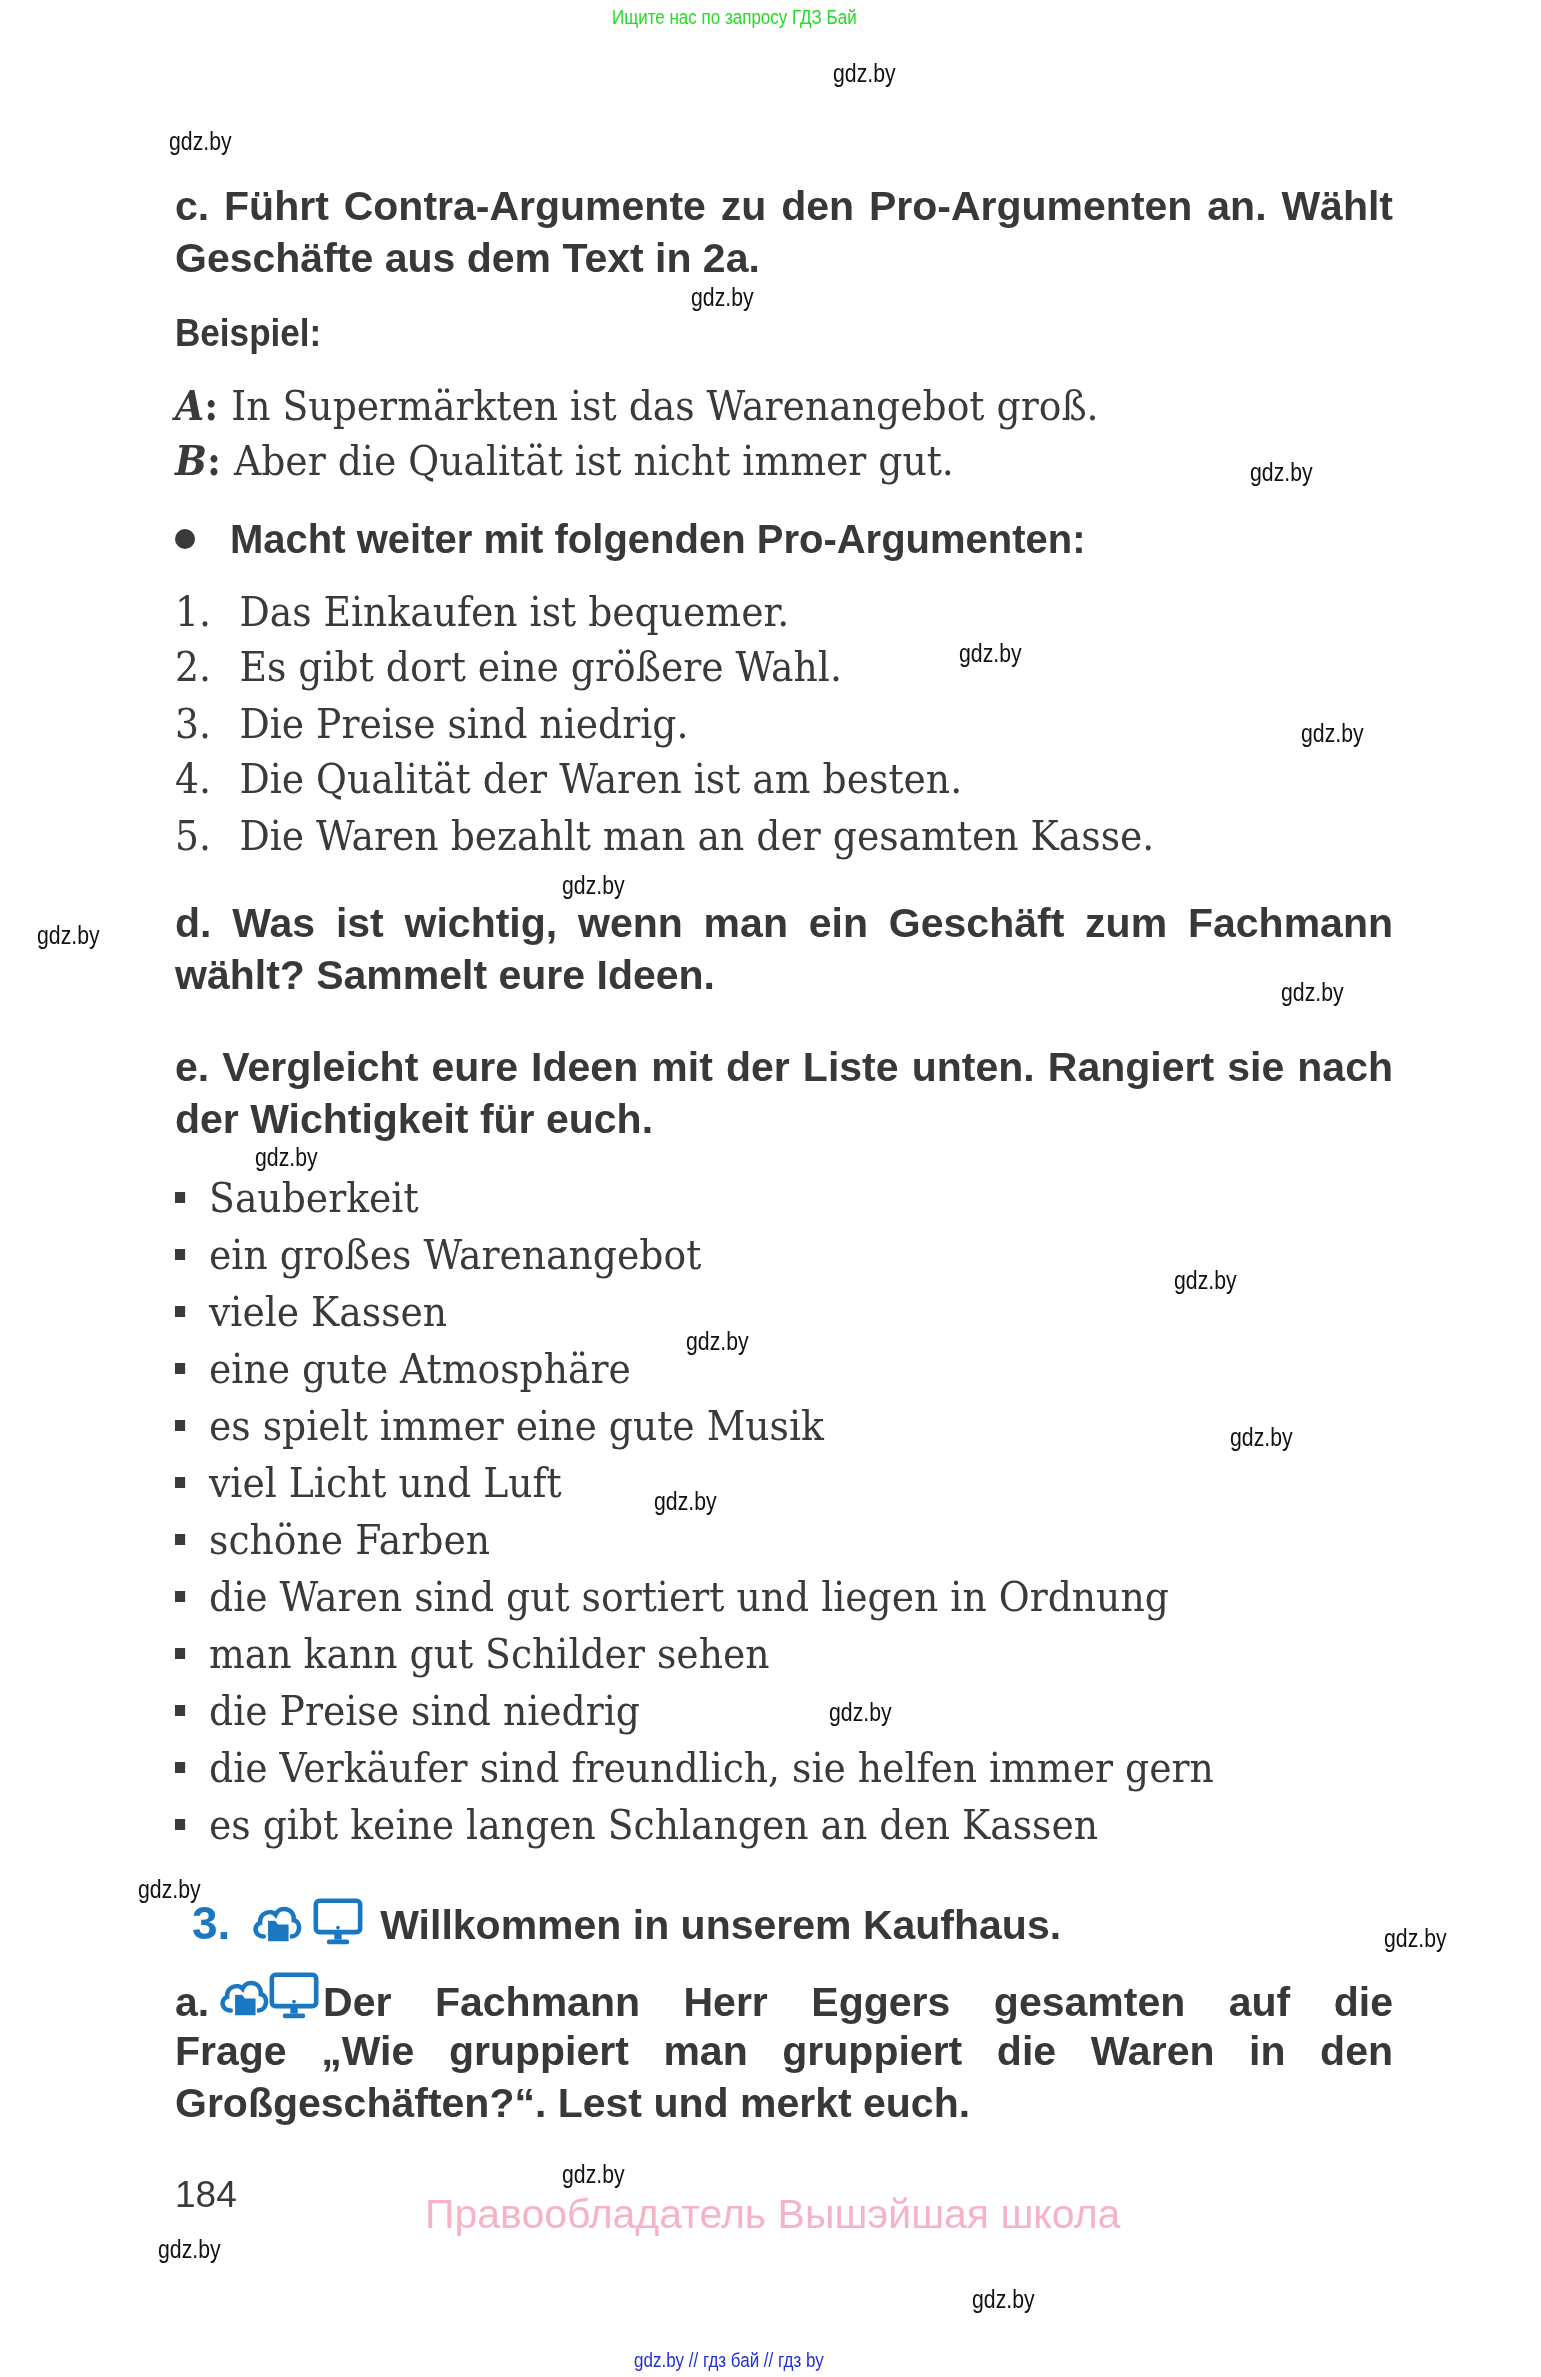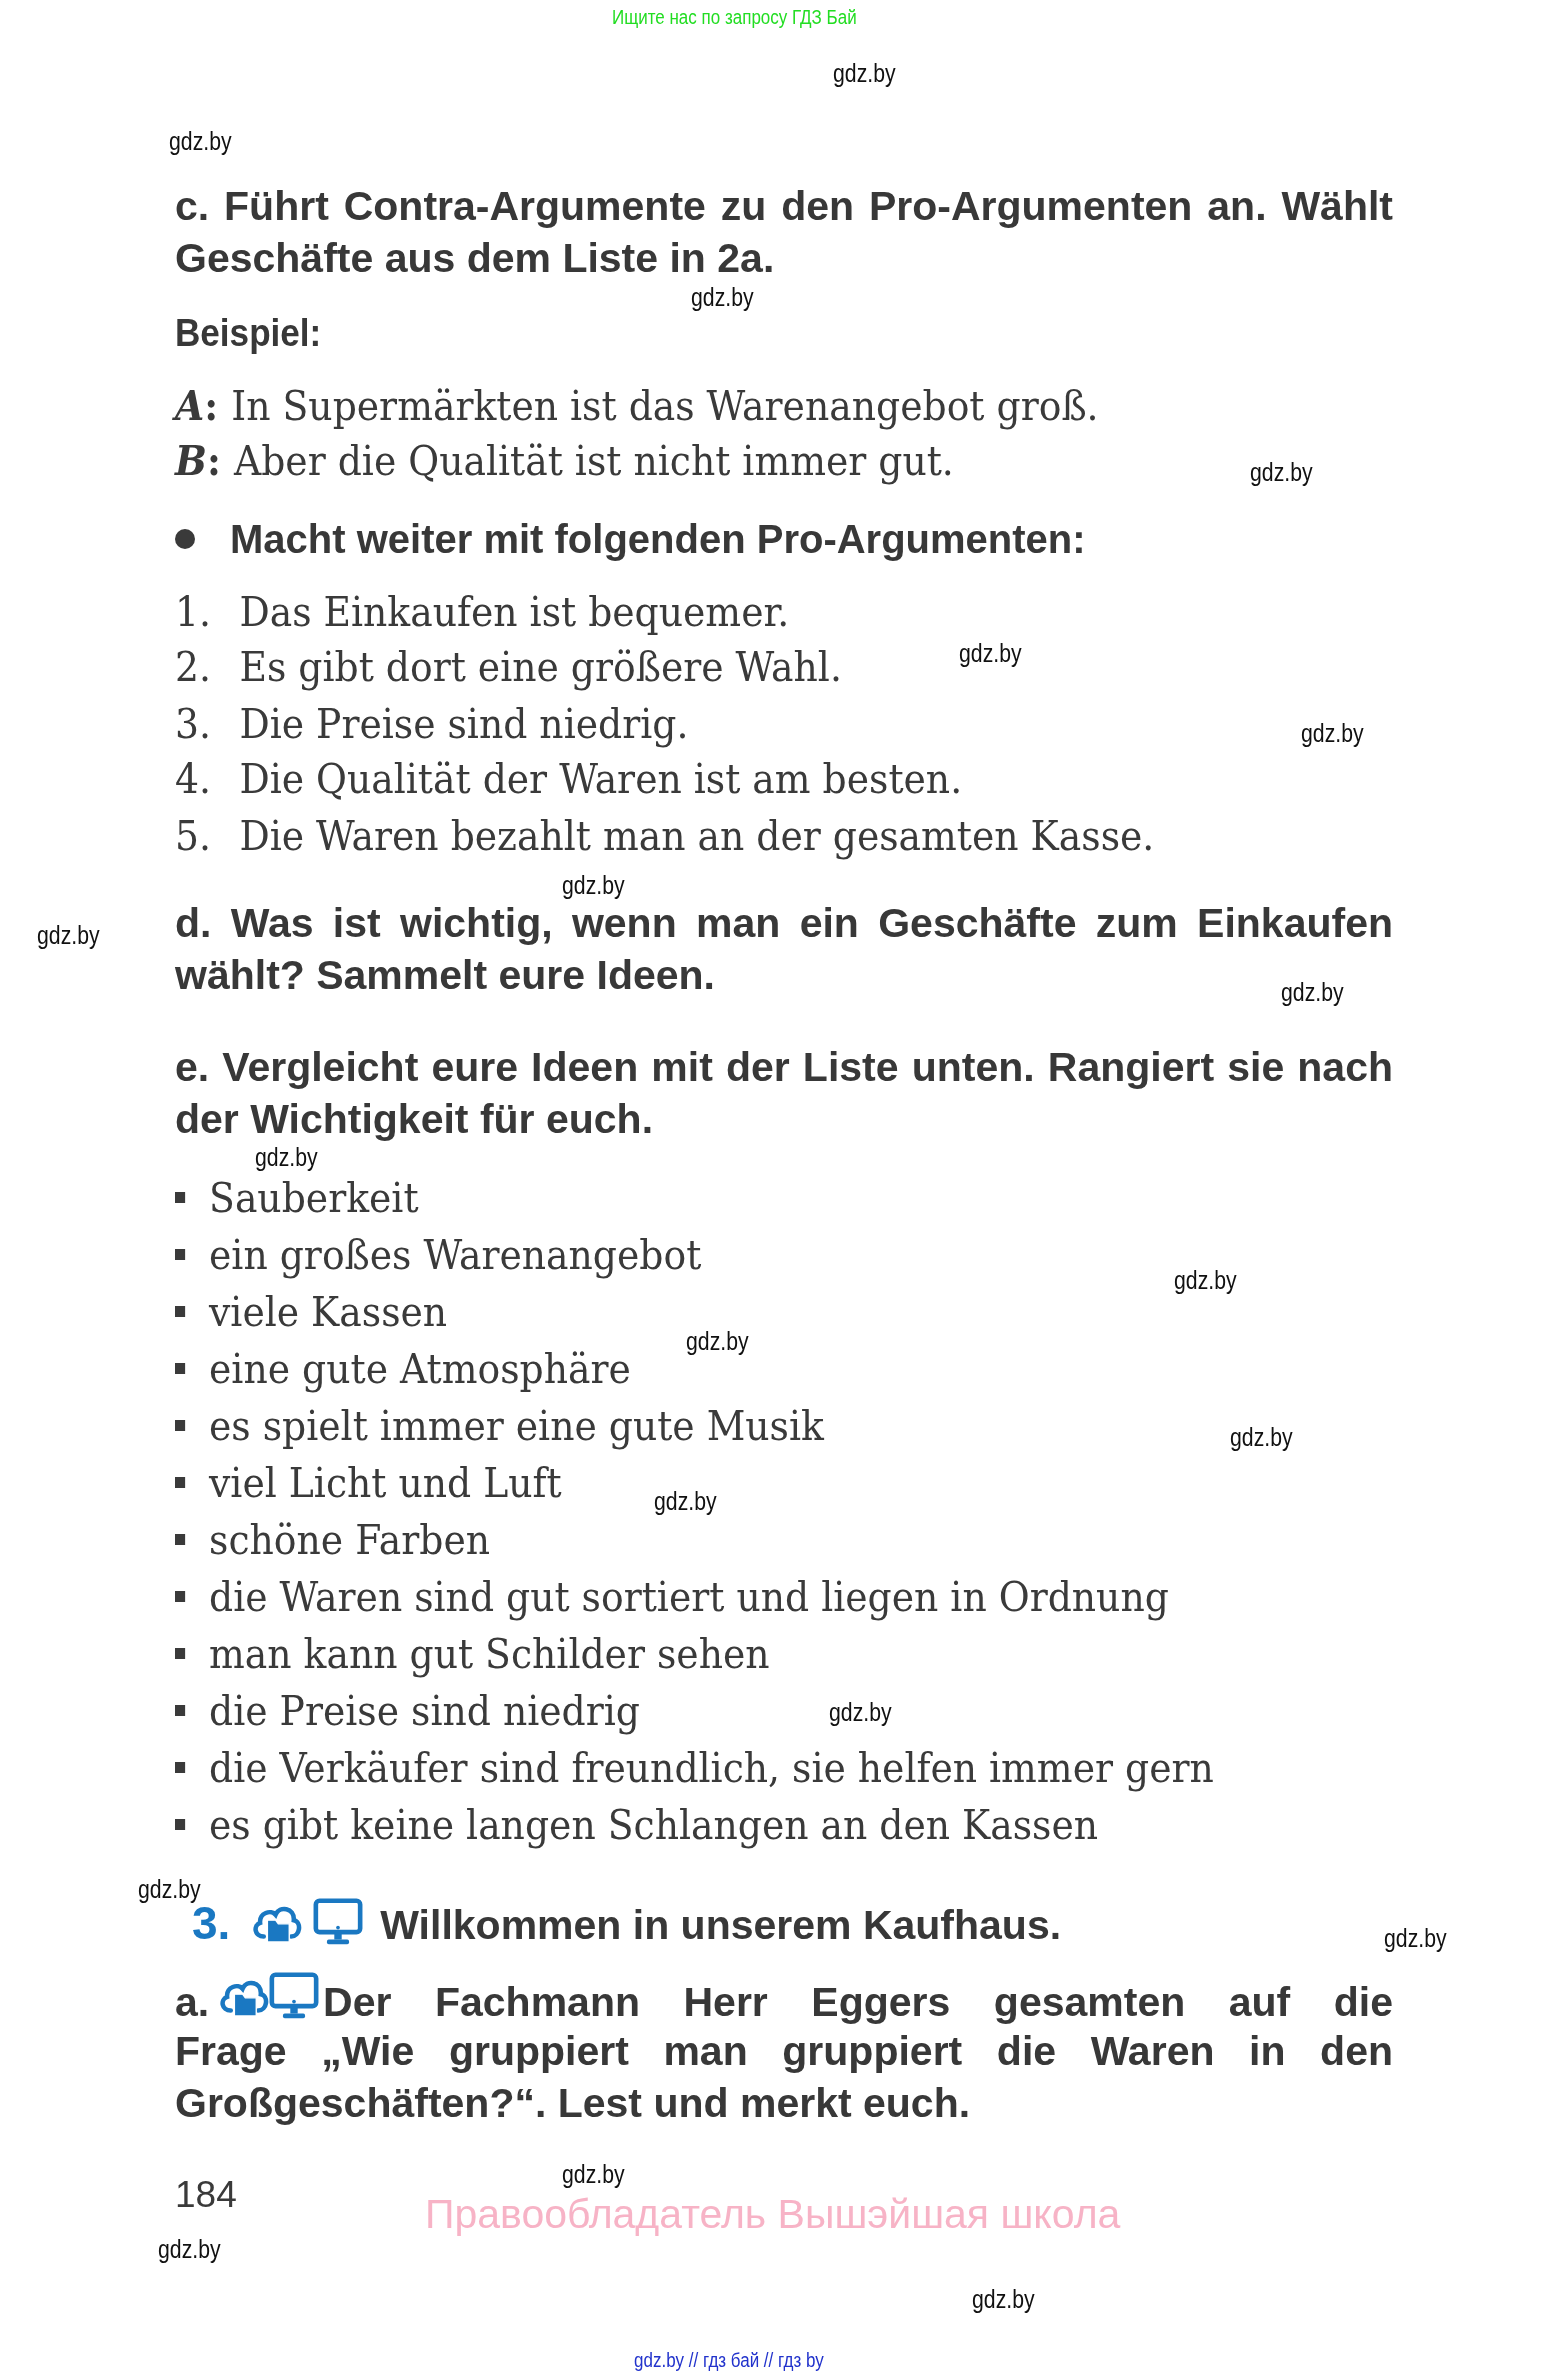--- a/index.html
+++ b/index.html
@@ -38,41 +38,41 @@
 <div class="abs wm" style="left:686px; top:1327px;">gdz.by</div>
 <div class="abs wm" style="left:1230px; top:1423px;">gdz.by</div>
 <div class="abs wm" style="left:654px; top:1487px;">gdz.by</div>
 <div class="abs wm" style="left:829px; top:1698px;">gdz.by</div>
 <div class="abs wm" style="left:138px; top:1875px;">gdz.by</div>
 <div class="abs wm" style="left:1384px; top:1924px;">gdz.by</div>
 <div class="abs wm" style="left:562px; top:2160px;">gdz.by</div>
 <div class="abs wm" style="left:158px; top:2235px;">gdz.by</div>
 <div class="abs wm" style="left:972px; top:2285px;">gdz.by</div>
 
-<div class="abs sans justify" style="left:175px; top:180px;">c. Führt Contra-Argumente zu den Pro-Argumenten an. Wählt Geschäfte aus dem Liste in 2a.</div>
+<div class="abs sans justify" style="left:175px; top:180px;">c. Führt Contra-Argumente zu den Pro-Argumenten an. Wählt Geschäfte aus dem Text in 2a.</div>
 <div class="abs sans" style="left:175px; top:307px; font-size:39px; transform:scaleX(0.9); transform-origin:left top;">Beispiel:</div>
 
 <div class="abs serif" style="left:175px; top:382px;">
   <span style="font-style:italic; font-weight:bold;">A</span><span style="font-weight:bold;">: </span><span>In Supermärkten ist das Warenangebot groß.</span>
 </div>
 <div class="abs serif" style="left:175px; top:437px;">
   <span style="font-style:italic; font-weight:bold;">B</span><span style="font-weight:bold;">: </span><span>Aber die Qualität ist nicht immer gut.</span>
 </div>
 
 <div class="abs sans" style="left:175px; top:513px; font-size:40px;">
   <span class="bullet-dot"></span><span>Macht weiter mit folgenden Pro-Argumenten:</span>
 </div>
 
 <div class="abs serif" style="left:175px; top:588px;"><span class="num">1.</span><span>Das Einkaufen ist bequemer.</span></div>
 <div class="abs serif" style="left:175px; top:643px;"><span class="num">2.</span><span>Es gibt dort eine größere Wahl.</span></div>
 <div class="abs serif" style="left:175px; top:700px;"><span class="num">3.</span><span>Die Preise sind niedrig.</span></div>
 <div class="abs serif" style="left:175px; top:755px;"><span class="num">4.</span><span>Die Qualität der Waren ist am besten.</span></div>
 <div class="abs serif" style="left:175px; top:812px;"><span class="num">5.</span><span>Die Waren bezahlt man an der gesamten Kasse.</span></div>
 
-<div class="abs sans justify" style="left:175px; top:897px;">d. Was ist wichtig, wenn man ein Geschäfte zum Einkaufen wählt? Sammelt eure Ideen.</div>
+<div class="abs sans justify" style="left:175px; top:897px;">d. Was ist wichtig, wenn man ein Geschäft zum Fachmann wählt? Sammelt eure Ideen.</div>
 
 <div class="abs sans justify" style="left:175px; top:1041px;">e. Vergleicht eure Ideen mit der Liste unten. Rangiert sie nach der Wichtigkeit für euch.</div>
 
 <div class="abs serif" style="left:175px; top:1174px;"><span class="sq"></span><span>Sauberkeit</span></div>
 <div class="abs serif" style="left:175px; top:1231px;"><span class="sq"></span><span>ein großes Warenangebot</span></div>
 <div class="abs serif" style="left:175px; top:1288px;"><span class="sq"></span><span>viele Kassen</span></div>
 <div class="abs serif" style="left:175px; top:1345px;"><span class="sq"></span><span>eine gute Atmosphäre</span></div>
 <div class="abs serif" style="left:175px; top:1402px;"><span class="sq"></span><span>es spielt immer eine gute Musik</span></div>
 <div class="abs serif" style="left:175px; top:1459px;"><span class="sq"></span><span>viel Licht und Luft</span></div>
 <div class="abs serif" style="left:175px; top:1516px;"><span class="sq"></span><span>schöne Farben</span></div>

